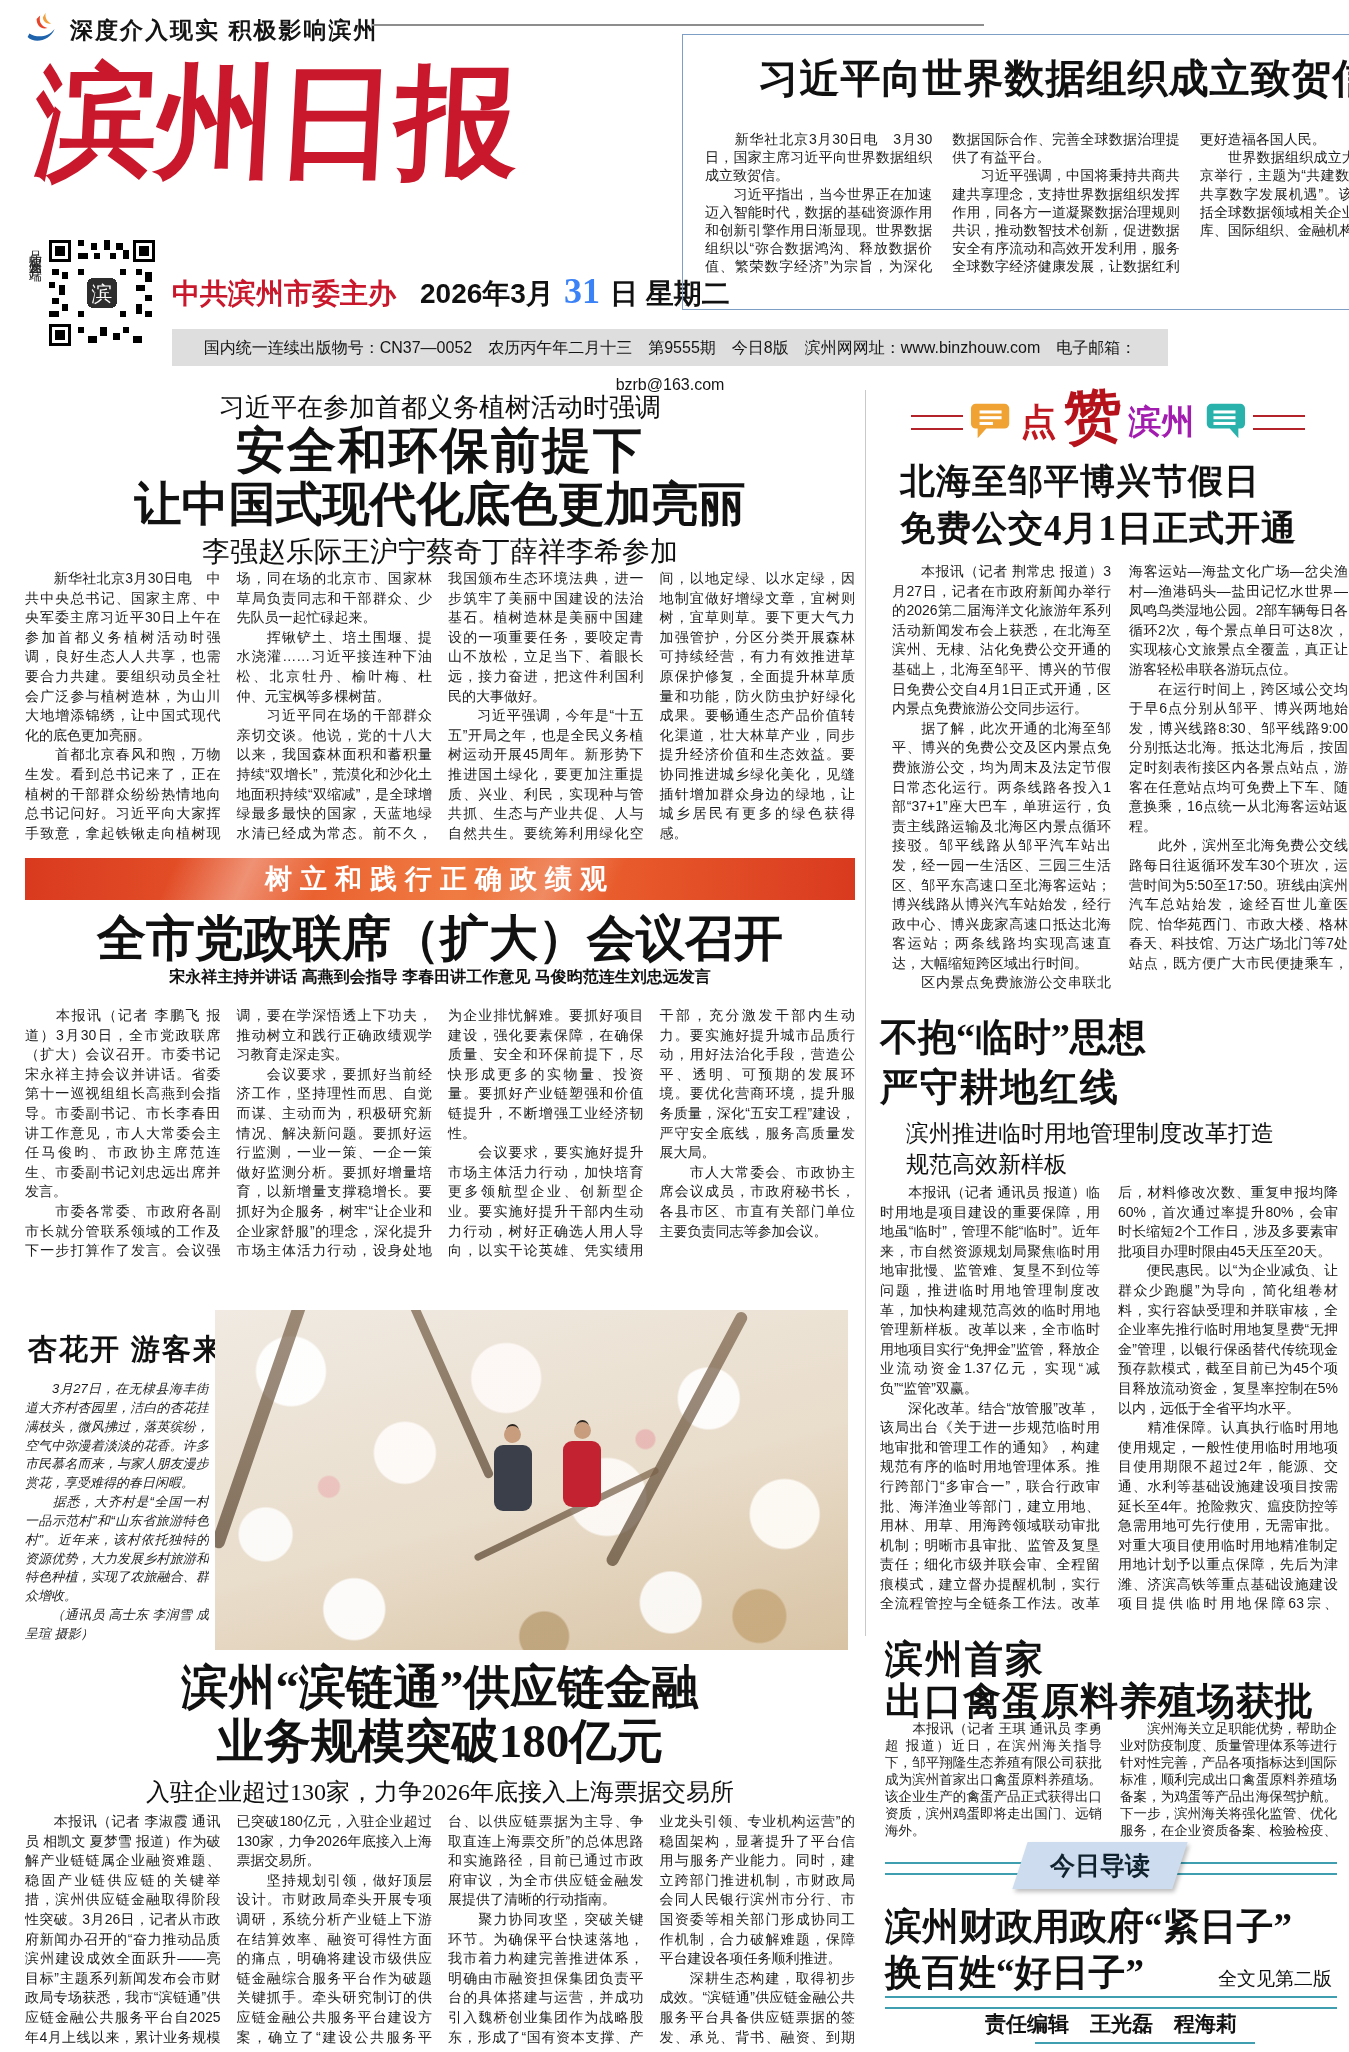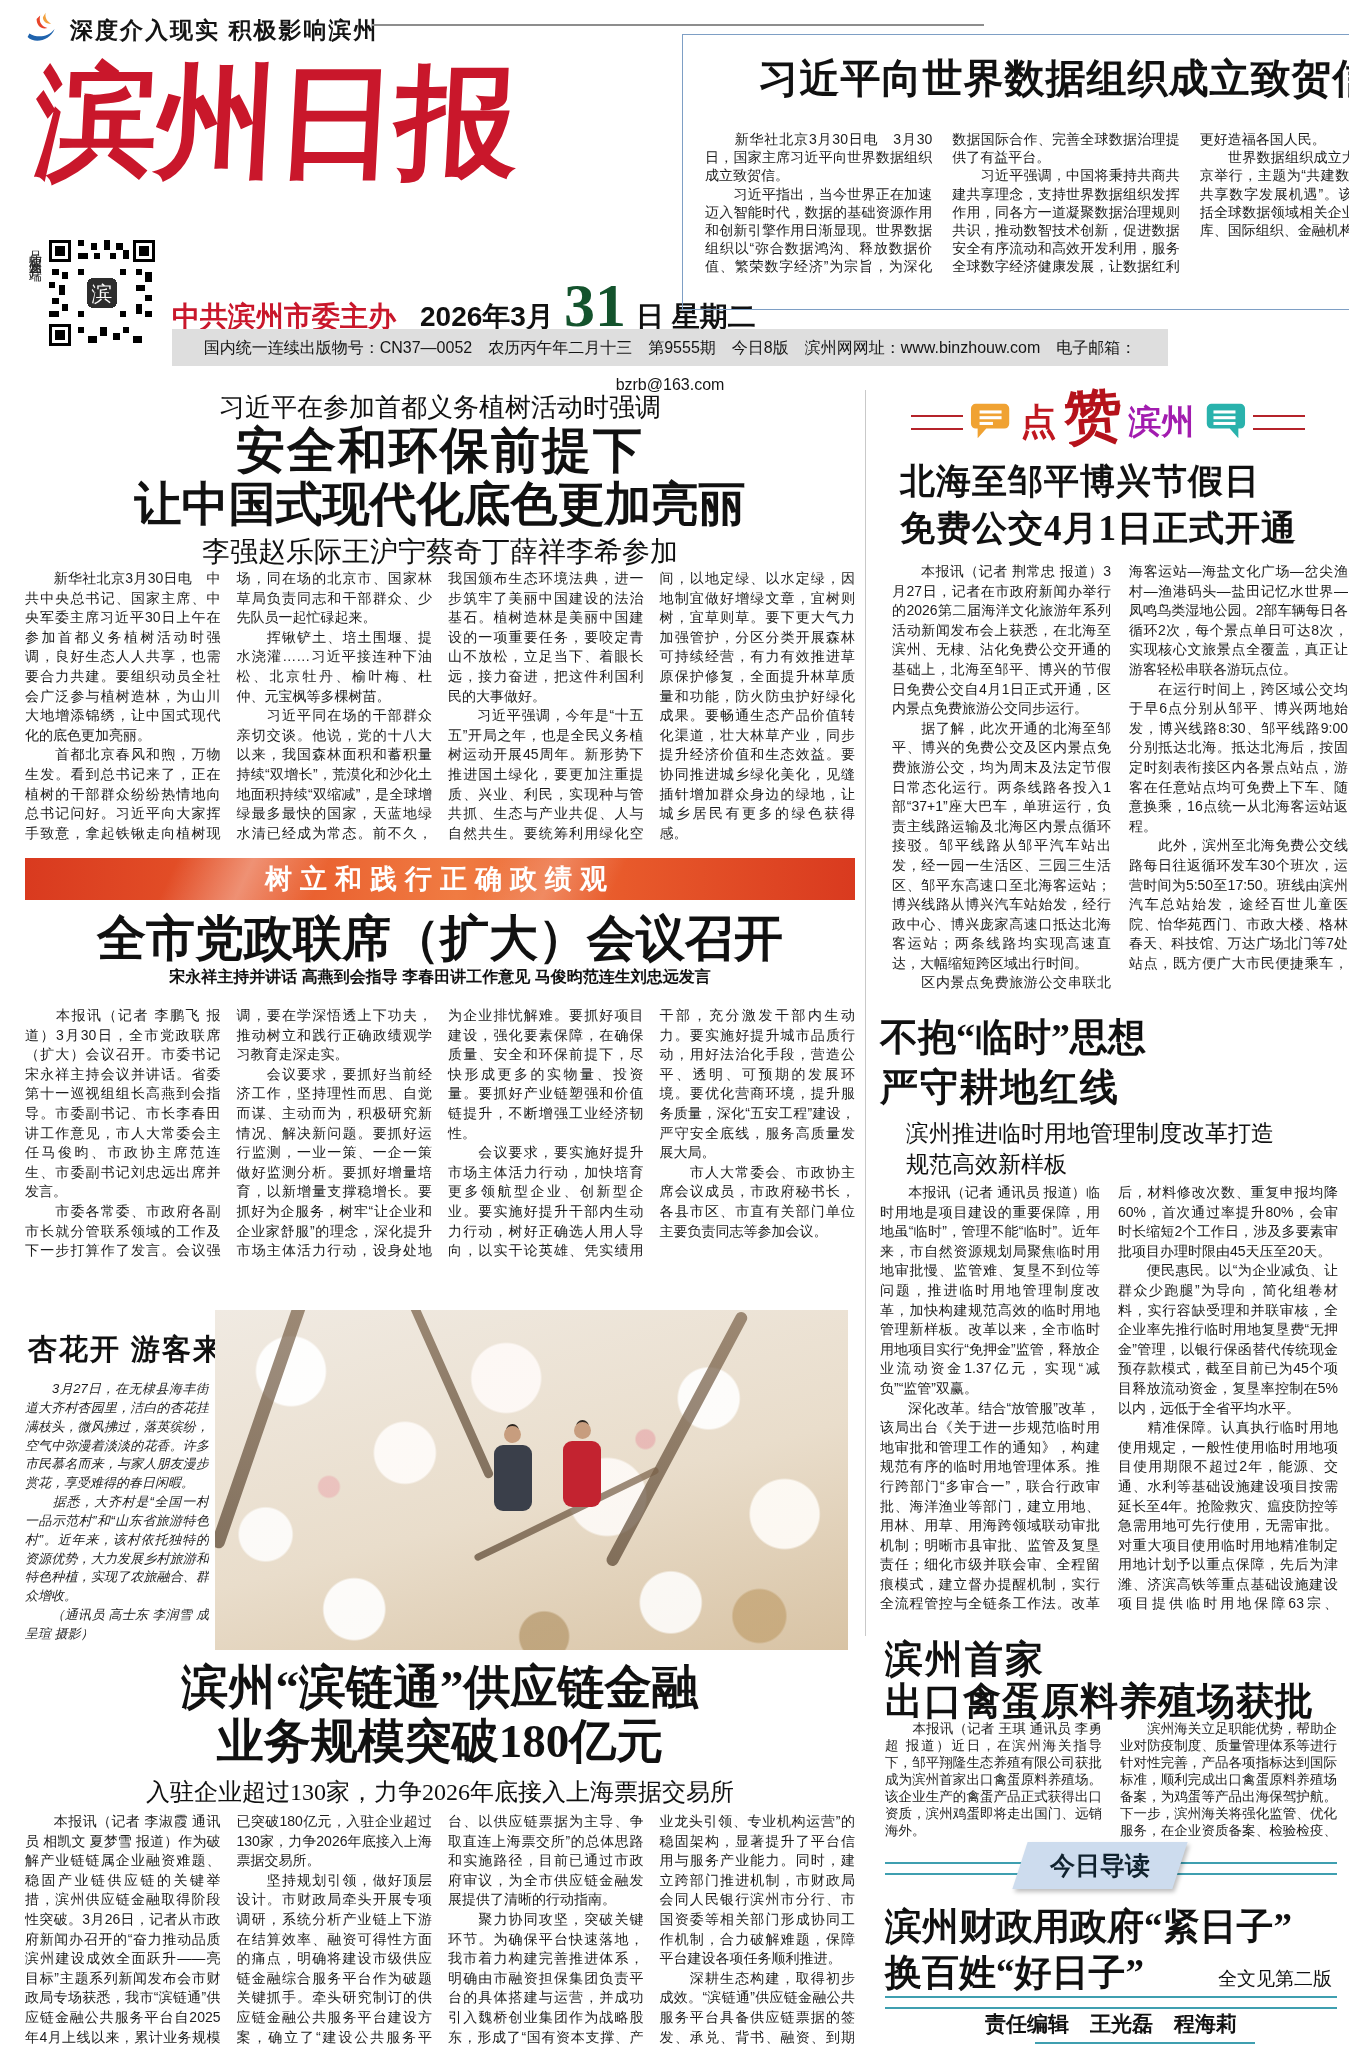--- a/index.html
+++ b/index.html
@@ -18,21 +18,21 @@
   .brand-row{left:24px;top:10px;display:flex;align-items:center;gap:10px;}
   .brand-slogan{font-size:23px;font-weight:900;letter-spacing:2px;color:#141414;}
   .top-rule{left:372px;top:24px;width:612px;border-top:2px solid #8d8d8d;}
   .masthead-title{left:36px;top:50px;font-size:122px;font-weight:900;color:#c9172b;
         letter-spacing:-2px;transform:skewX(-3deg);line-height:1.2;}
   .qr-block{left:26px;top:240px;display:flex;gap:5px;align-items:flex-start;}
   .qr-caption{writing-mode:vertical-rl;font-size:13px;letter-spacing:3px;color:#222;height:108px;}
   .dateline{left:172px;top:270px;display:flex;align-items:baseline;gap:10px;white-space:nowrap;}
   .organizer{color:#c9172b;font-size:28px;font-weight:900;margin-right:14px;}
   .date-prefix,.date-suffix{font-size:28px;font-weight:900;color:#111;}
-  .date-day{font-size:62px;font-weight:900;color:#14532d;font-family:"Liberation Serif",serif;}
+  .date-day{font-size:36px;font-weight:900;color:#3b82f6;font-family:"Liberation Serif",serif;}
   .info-bar{left:172px;top:329px;width:996px;height:37px;background:#dedede;
         font-size:16px;line-height:37px;text-align:center;color:#141414;}
   .greeting-box{left:682px;top:34px;width:768px;height:276px;border:1px solid #7e9fc5;
         box-sizing:border-box;padding:12px 22px 10px;}
   .greeting-title{font-size:40px;font-weight:900;letter-spacing:1px;text-align:center;
         margin:4px 0 24px;}
   .greeting-body{height:158px;font-size:14px;line-height:1.3;}
 
   
   .tree-kicker{left:25px;top:390px;width:830px;font-size:26px;}

